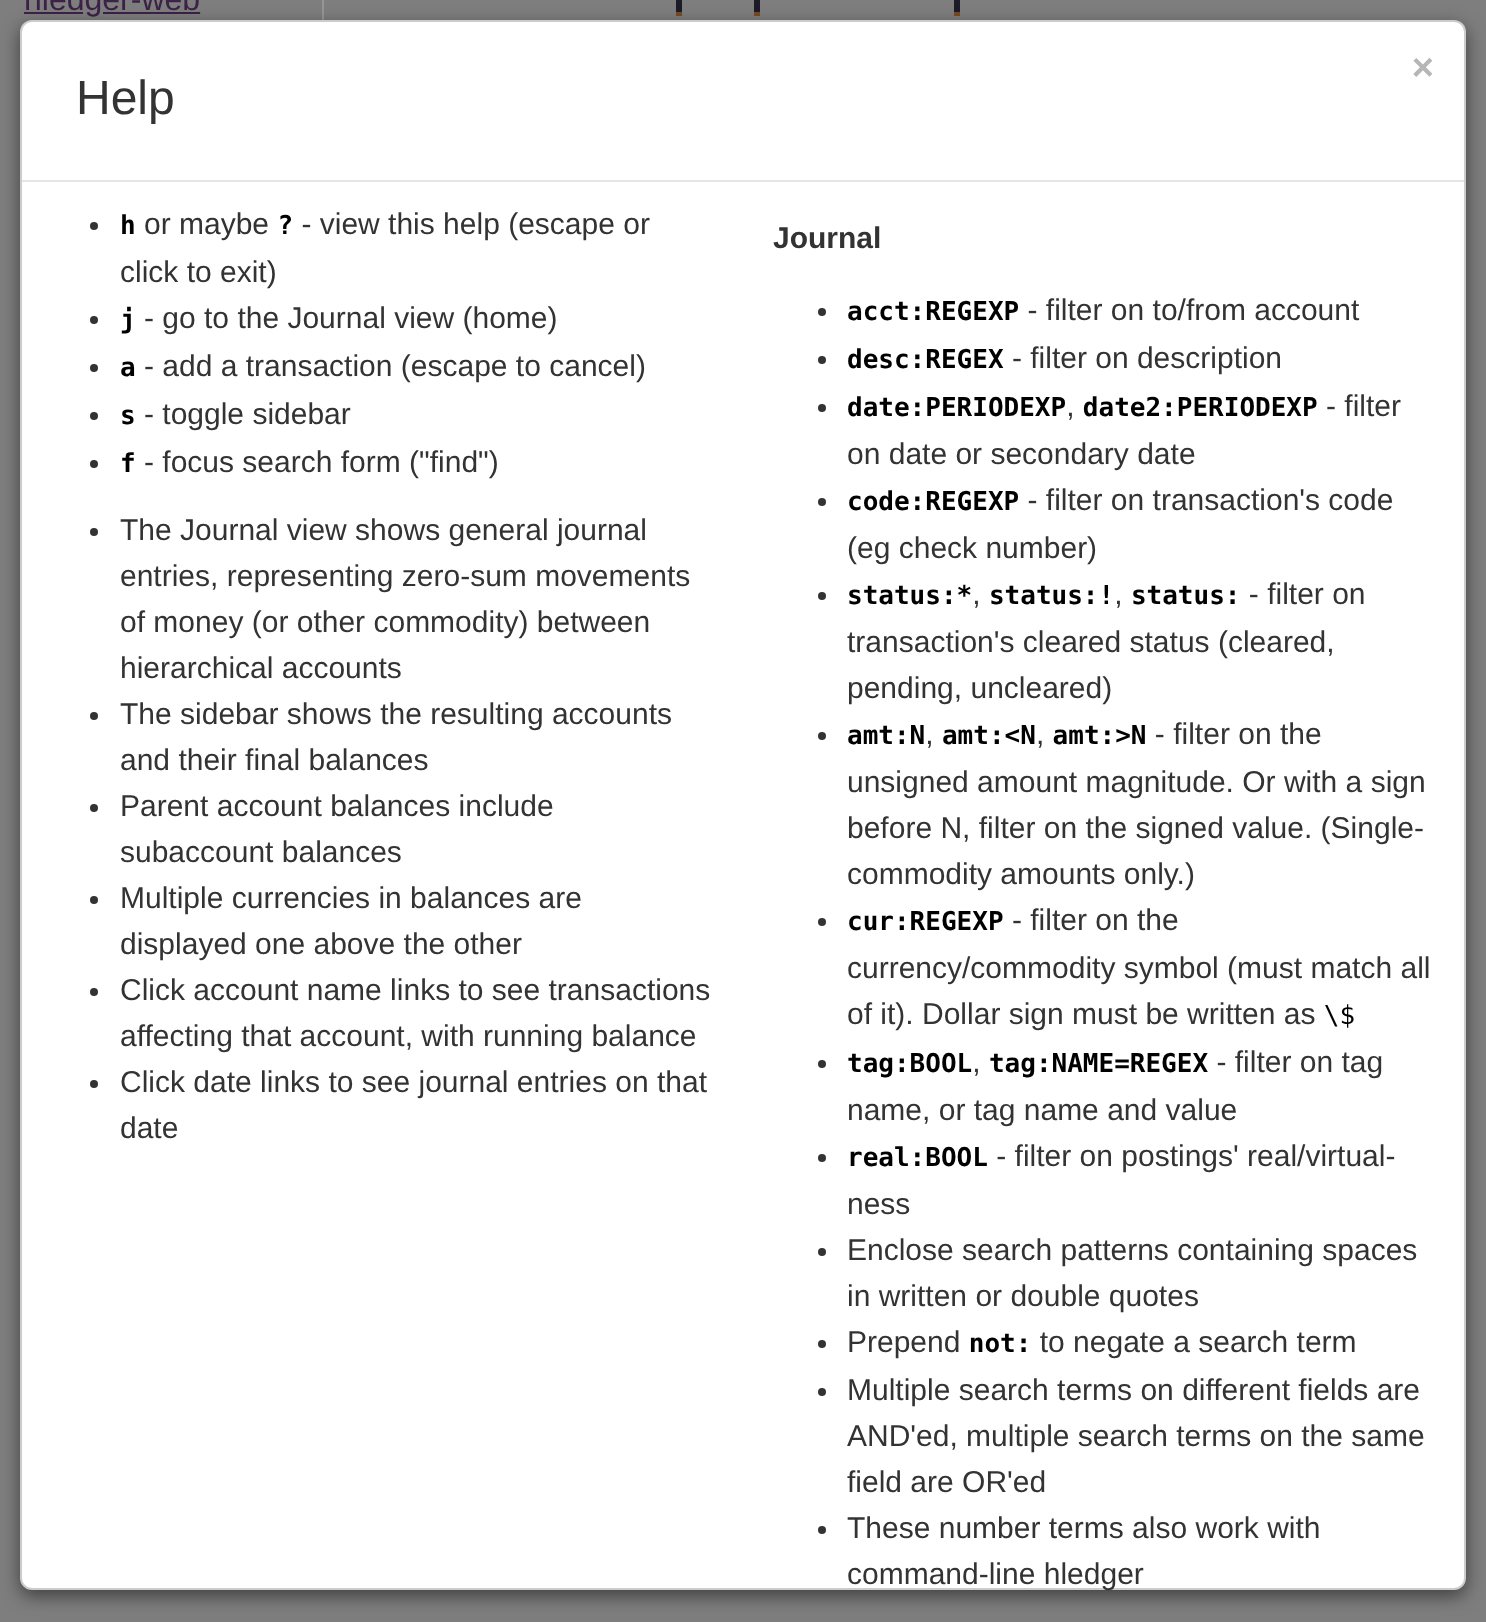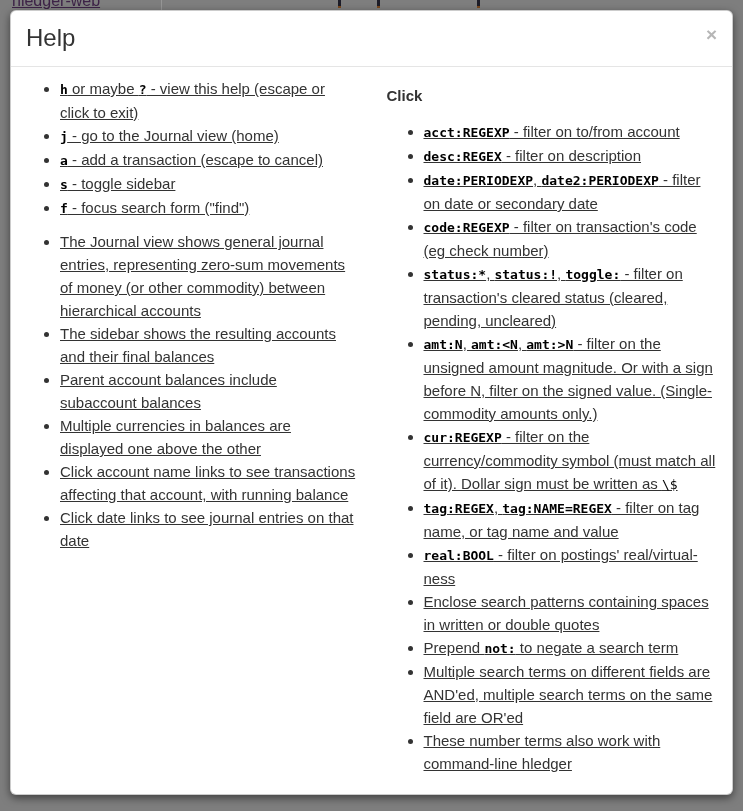--- a/index.html
+++ b/index.html
@@ -42,21 +42,21 @@
     border-radius: 6px;
     border: 1px solid rgba(0,0,0,.2);
     box-shadow: 0 3px 9px rgba(0,0,0,.5);
   }
   .modal-header {
     padding: 12px 15px 13px;
     border-bottom: 1px solid #e5e5e5;
     position: relative;
   }
   .modal-title {
-    margin: 0;
+    margin: 12px;
     font-size: 24px; font-weight: 400; line-height: 30px;
     color: #333;
   }
   .close-btn {
     position: absolute; right: 15px; top: 14px;
     font-size: 19px; font-weight: 700; line-height: 1;
     color: #b6b6b6;
     cursor: pointer;
     font-family: "Liberation Sans", sans-serif;
   }
@@ -74,21 +74,21 @@
     color: #333;
   }
   ul.help-list {
     margin: 0 0 10px;
     padding-left: 37px;
     font-size: 15px;
     line-height: 23px;
     color: #333;
     list-style: disc outside;
   }
-  ul.help-list li { margin: 0; text-decoration: underline; }
+  ul.help-list li { margin: 0; }
 
   code.code, code.mono {
     font-family: "DejaVu Sans Mono", "Liberation Mono", monospace;
     font-size: 13px;
     color: #000;
     background: none;
     padding: 0;
     white-space: nowrap;
   }
   code.code { font-weight: 700; }
@@ -127,30 +127,30 @@
             <li>The sidebar shows the resulting accounts and their final balances</li>
             <li>Parent account balances include subaccount balances</li>
             <li>Multiple currencies in balances are displayed one above the other</li>
             <li>Click account name links to see transactions affecting that account, with running balance</li>
             <li>Click date links to see journal entries on that date</li>
           </ul>
       </section>
     </div>
     <div class="col col-right">
       <section>
-        <h4 class="section-heading">Click</h4>
+        <h4 class="section-heading">Journal</h4>
         <ul class="help-list">
             <li><code class="code">acct:REGEXP</code> - filter on to/from account</li>
             <li><code class="code">desc:REGEX</code> - filter on description</li>
             <li><code class="code">date:PERIODEXP</code>, <code class="code">date2:PERIODEXP</code> - filter on date or secondary date</li>
             <li><code class="code">code:REGEXP</code> - filter on transaction's code (eg check number)</li>
-            <li><code class="code">status:*</code>, <code class="code">status:!</code>, <code class="code">toggle:</code> - filter on transaction's cleared status (cleared, pending, uncleared)</li>
+            <li><code class="code">status:*</code>, <code class="code">status:!</code>, <code class="code">status:</code> - filter on transaction's cleared status (cleared, pending, uncleared)</li>
             <li><code class="code">amt:N</code>, <code class="code">amt:&lt;N</code>, <code class="code">amt:&gt;N</code> - filter on the unsigned amount magnitude. Or with a sign before N, filter on the signed value. (Single-commodity amounts only.)</li>
             <li><code class="code">cur:REGEXP</code> - filter on the currency/commodity symbol (must match all of it). Dollar sign must be written as <code class="mono">\$</code></li>
-            <li><code class="code">tag:REGEX</code>, <code class="code">tag:NAME=REGEX</code> - filter on tag name, or tag name and value</li>
+            <li><code class="code">tag:BOOL</code>, <code class="code">tag:NAME=REGEX</code> - filter on tag name, or tag name and value</li>
             <li><code class="code">real:BOOL</code> - filter on postings' real/virtual-ness</li>
             <li>Enclose search patterns containing spaces in written or double quotes</li>
             <li>Prepend <code class="code">not:</code> to negate a search term</li>
             <li>Multiple search terms on different fields are AND'ed, multiple search terms on the same field are OR'ed</li>
             <li>These number terms also work with command-line hledger</li>
           </ul>
       </section>
     </div>
   </div>
 </div>

